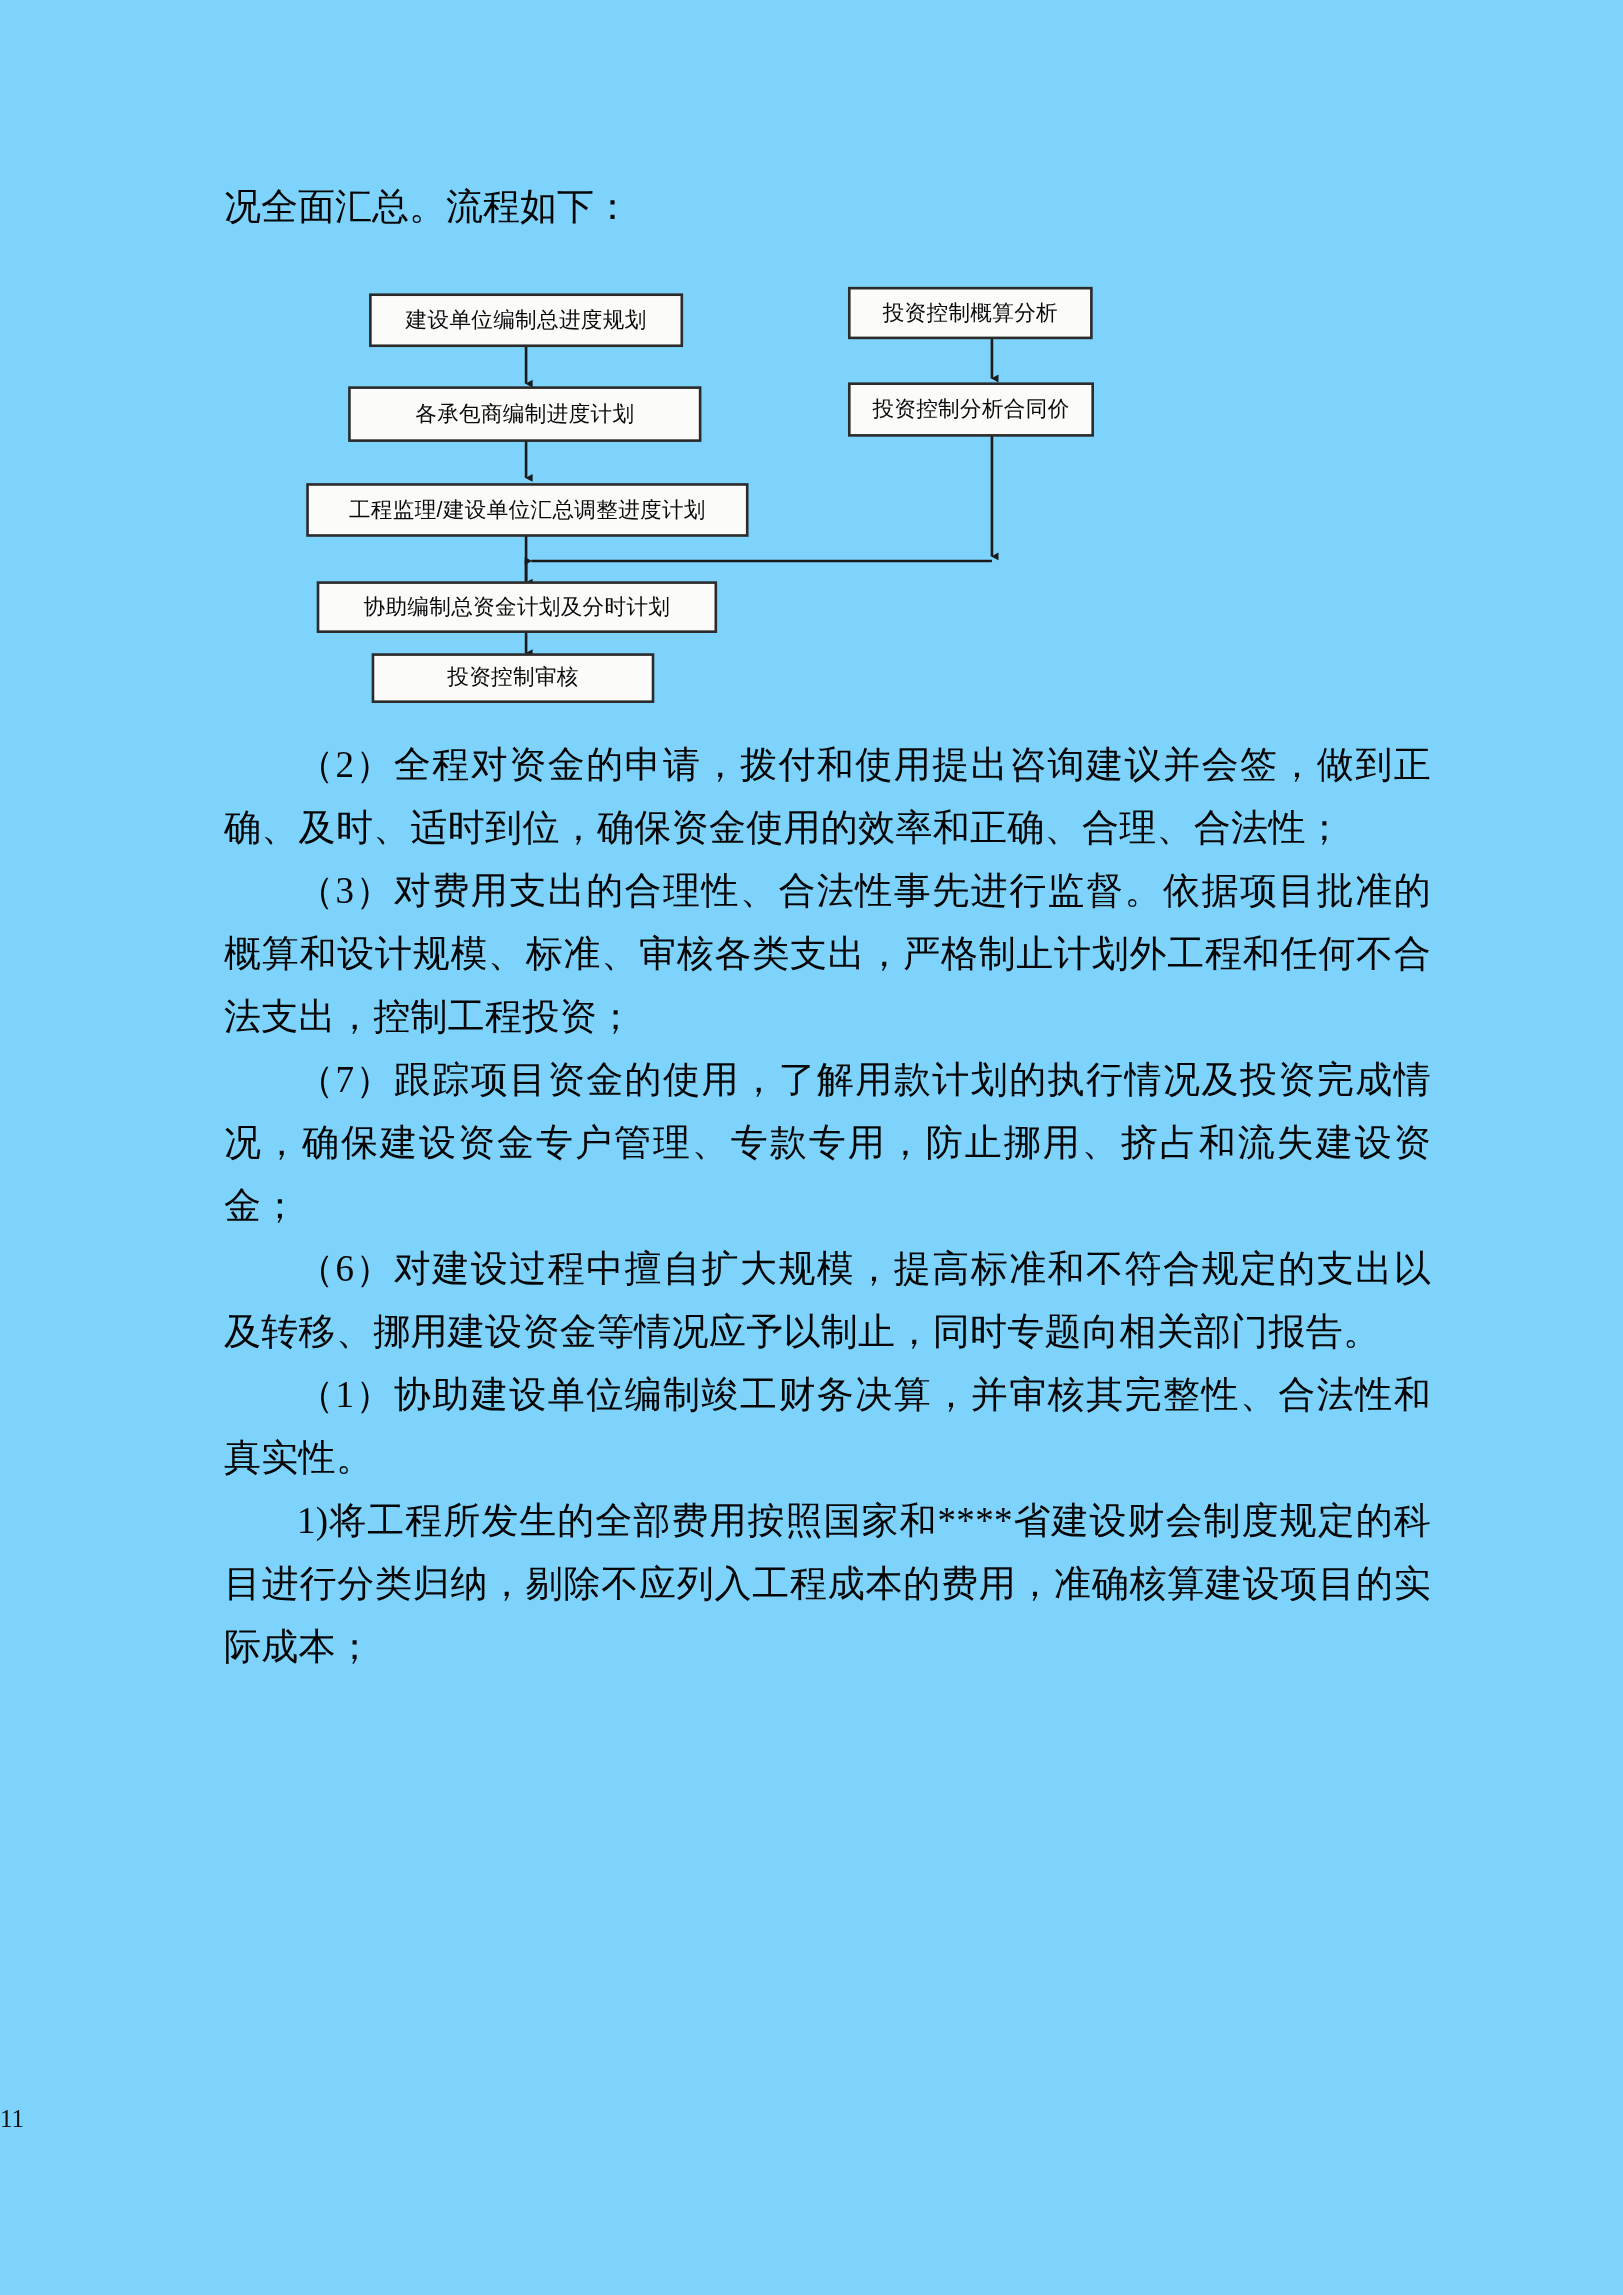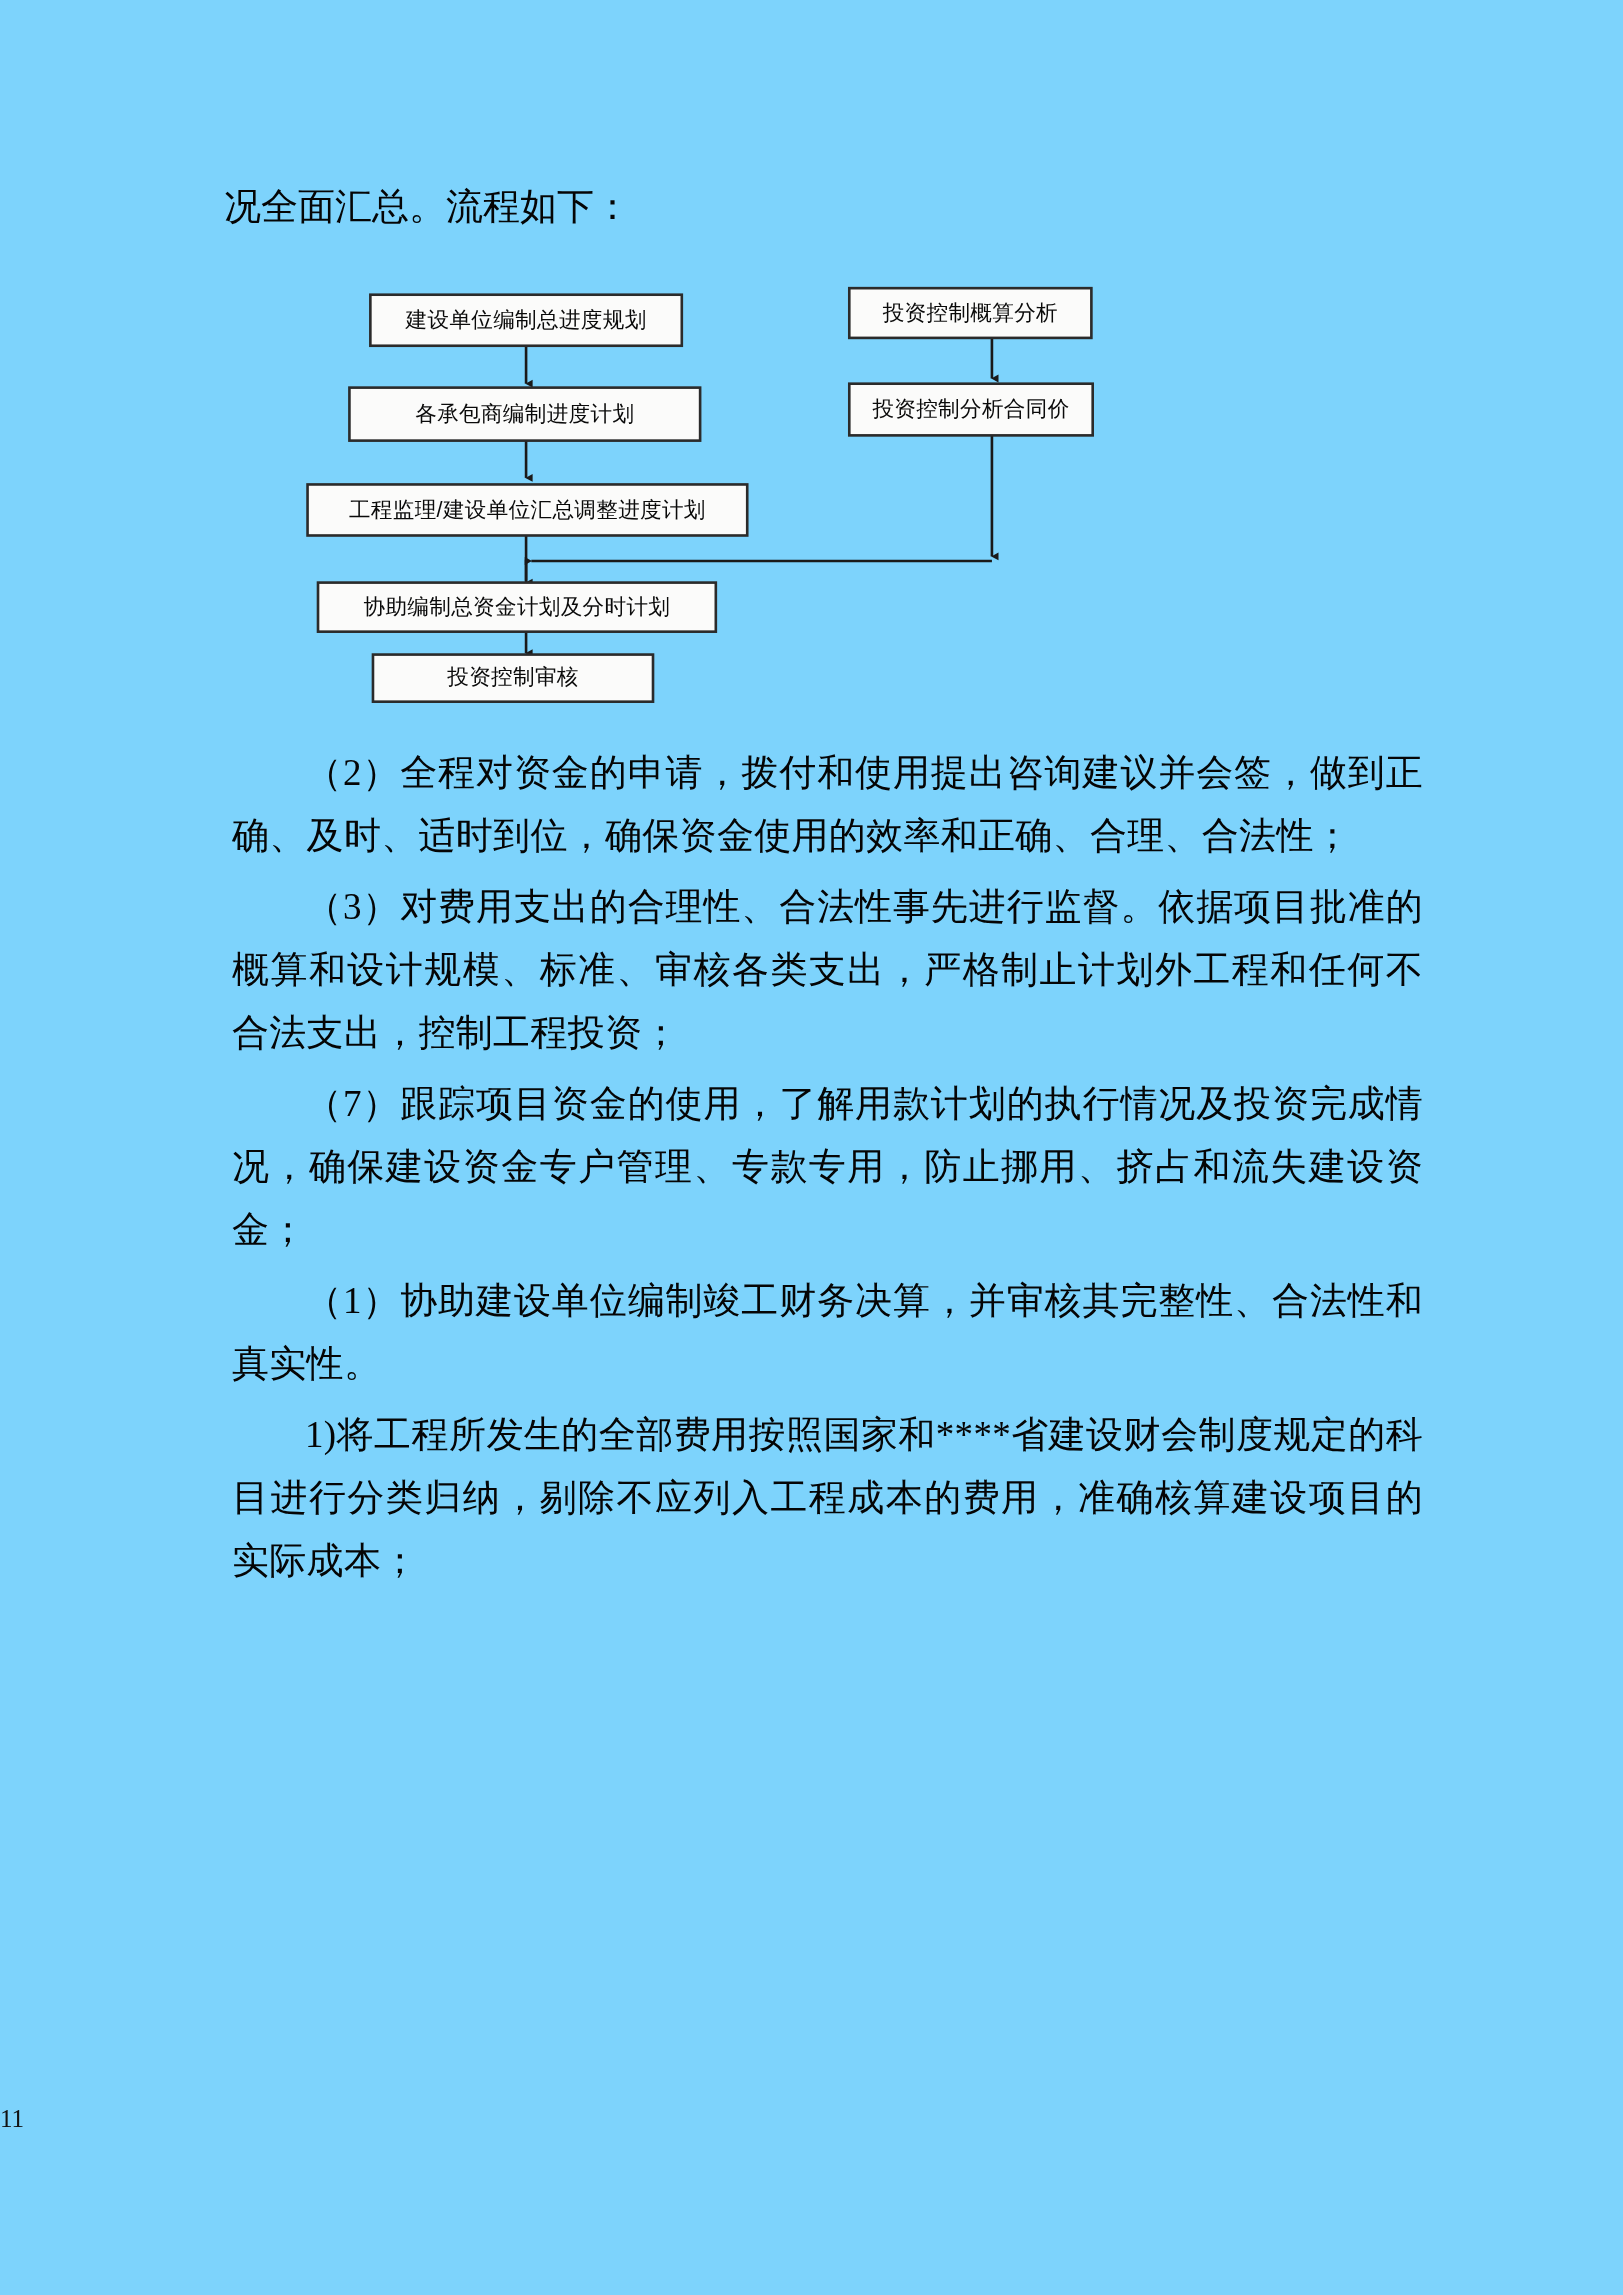--- a/index.html
+++ b/index.html
@@ -24,21 +24,21 @@
     background: #7dd3fc;
   }
 
   .para {
     font-family: "Liberation Serif", "DejaVu Serif", serif;
     font-size: 37px;
     line-height: 63px;
     letter-spacing: 0.3px;
     text-align: justify;
     text-justify: inter-character;
-    margin: 8px;
+    margin: 0;
     color: #050505;
     white-space: pre-wrap;
   }
   .para.indent {
     text-indent: 73px;
   }
   .para + .para {
     margin-top: 0;
   }
 
@@ -164,20 +164,21 @@
         <rect x="1298" y="186" width="372" height="79" fill="#fbfbfa" stroke="#2b2b2b" stroke-width="4"></rect>
         <text class="fc-box-label" x="1484" y="227">投资控制分析合同价</text>
       </g>
     </svg>
   </div>
 
   <div class="body-block">
     <p class="para indent">（2）全程对资金的申请，拨付和使用提出咨询建议并会签，做到正确、及时、适时到位，确保资金使用的效率和正确、合理、合法性；</p>
     <p class="para indent">（3）对费用支出的合理性、合法性事先进行监督。依据项目批准的概算和设计规模、标准、审核各类支出，严格制止计划外工程和任何不合法支出，控制工程投资；</p>
     <p class="para indent">（7）跟踪项目资金的使用，了解用款计划的执行情况及投资完成情况，确保建设资金专户管理、专款专用，防止挪用、挤占和流失建设资金；</p>
+    <p class="para indent">（6）对建设过程中擅自扩大规模，提高标准和不符合规定的支出以及转移、挪用建设资金等情况应予以制止，同时专题向相关部门报告。</p>
     <p class="para indent">（1）协助建设单位编制竣工财务决算，并审核其完整性、合法性和真实性。</p>
     <p class="para indent">1)将工程所发生的全部费用按照国家和****省建设财会制度规定的科目进行分类归纳，剔除不应列入工程成本的费用，准确核算建设项目的实际成本；</p>
   </div>
 
   <div class="page-number">11</div>
 
 </div>
 
 
 </body></html>

